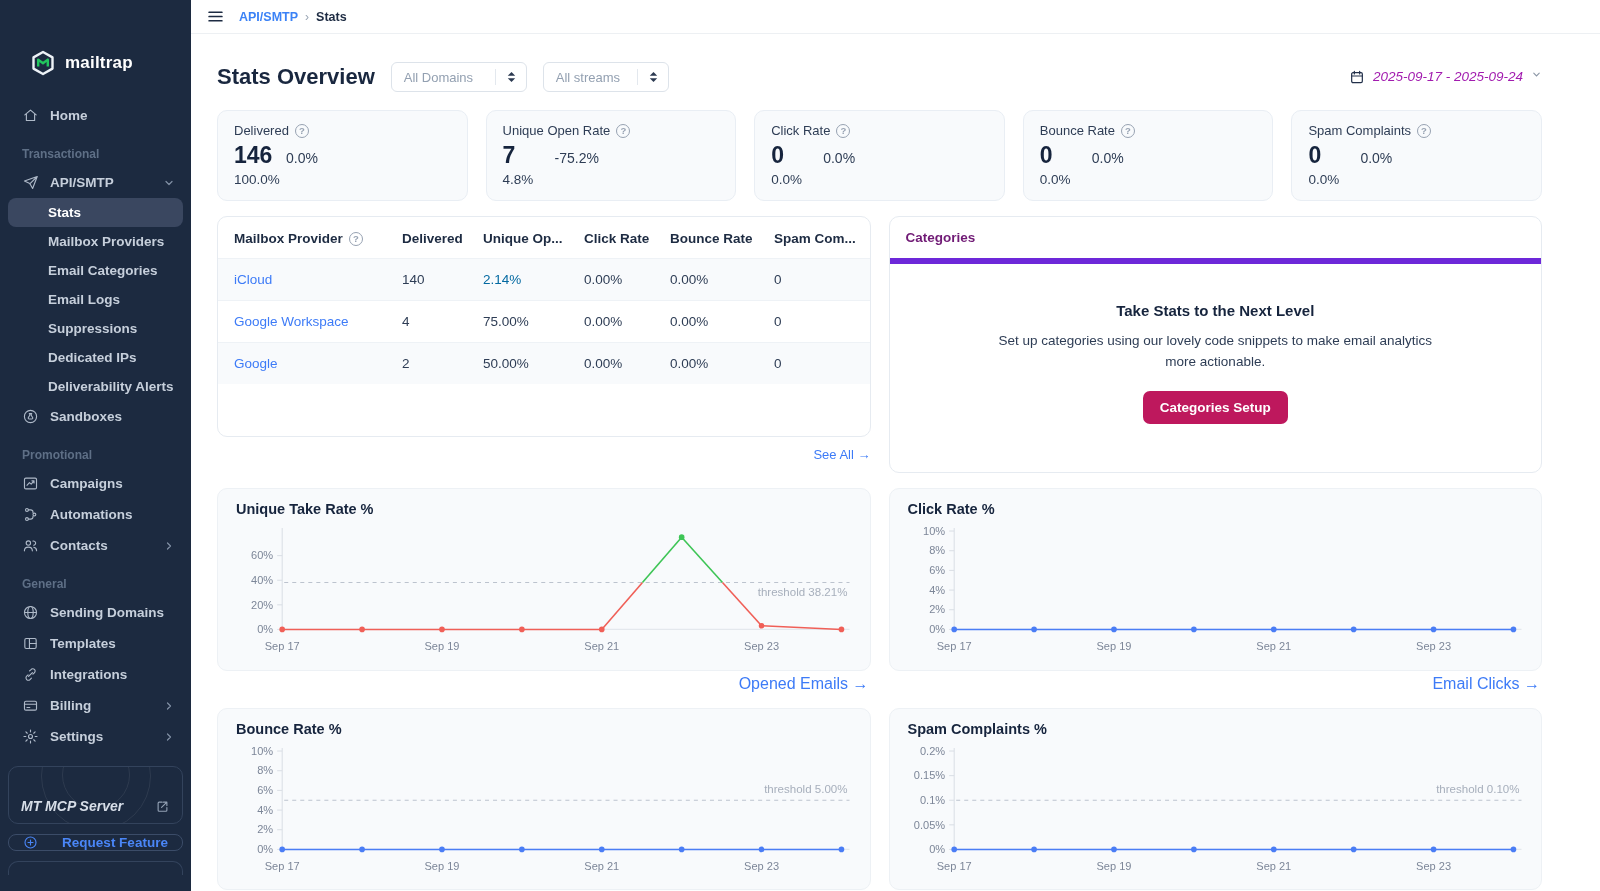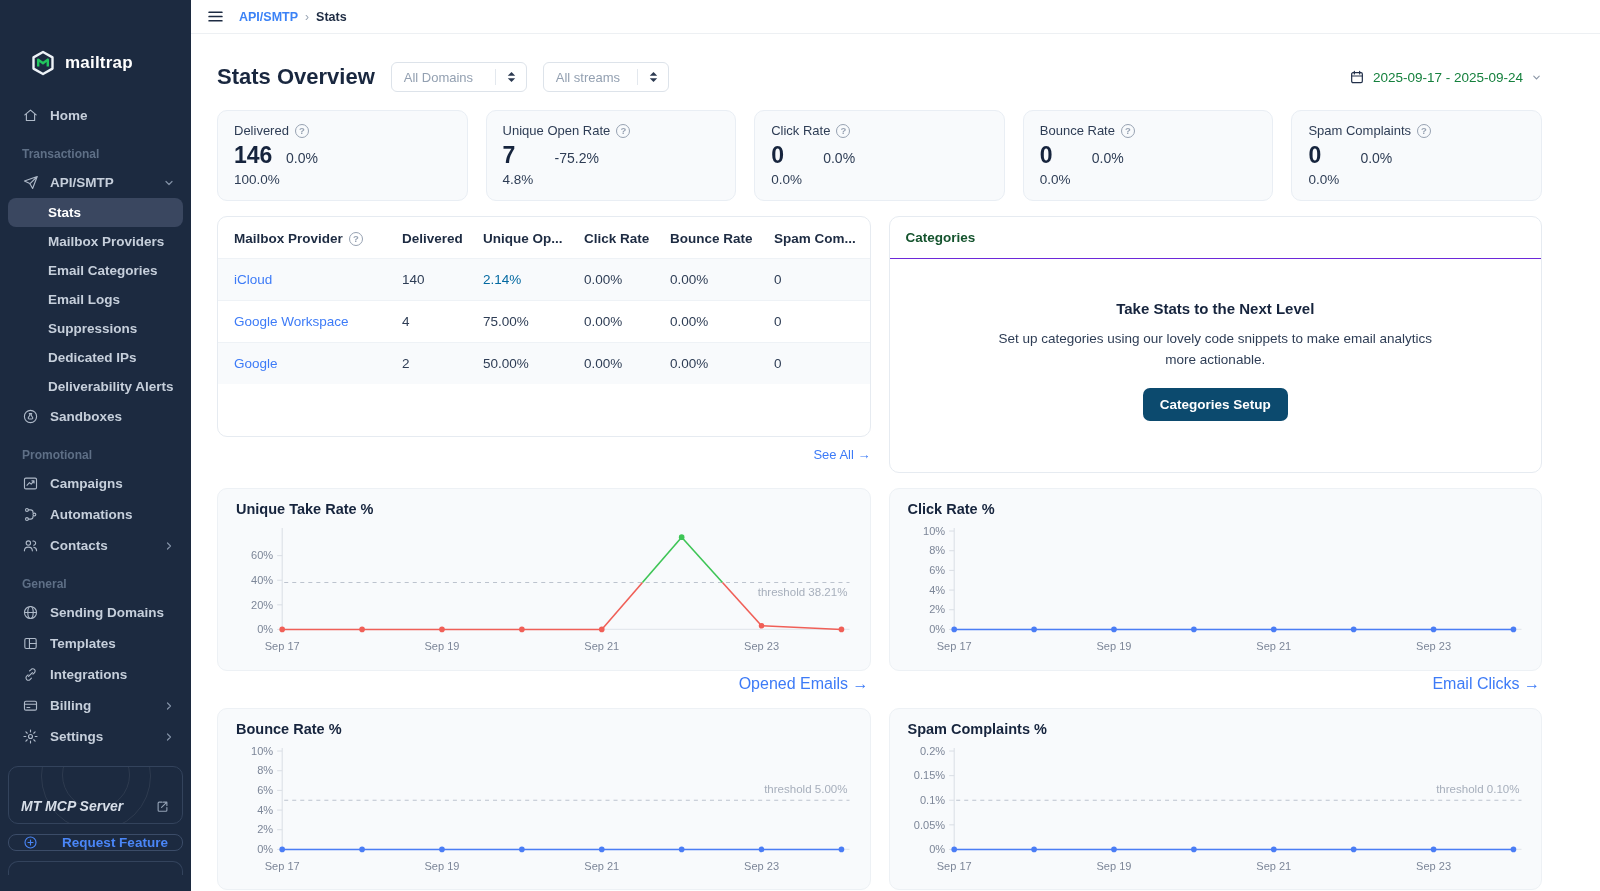--- a/index.html
+++ b/index.html
@@ -73,21 +73,21 @@
   .title-row h1 { margin:0; font-size:22px; font-weight:700; color:#19273F; }
   .select {
     display:inline-flex; align-items:center; height:30px; border:1px solid #DDE3EA;
     border-radius:6px; background:#fff; padding:0 8px 0 12px; gap:9px;
     font-size:13px; color:#93A0B1; cursor:pointer;
   }
   .select .val { flex:1; }
   .select .div { width:1px; height:16px; background:#E3E8EE; }
   .select.domains { width:136px; }
   .select.streams { width:126px; }
-  .date-range { margin-left:auto; display:flex; align-items:center; gap:8px; font-size:13.5px; color:#15803d; cursor:pointer; }
+  .date-range { margin-left:auto; display:flex; gap:8px; font-size:13.5px; color:#a21caf; cursor:pointer;font-style:italic; }
   .date-range .chev { color:#8B96A6; display:flex; }
 
   
   .stat-cards { display:grid; grid-template-columns:repeat(5,1fr); gap:18px; margin-bottom:15px; }
   .stat-card { background:#F8FAFC; border:1px solid #E9EEF4; border-radius:10px; padding:12px 16px 13px; }
   .stat-card .label-row { display:flex; align-items:center; gap:6px; font-size:13px; color:#2E3D55; }
   .qicon {
     width:14px; height:14px; border:1px solid #97A2B2; border-radius:50%;
     color:#97A2B2; font-size:9.5px; font-weight:700; display:inline-flex;
     align-items:center; justify-content:center; cursor:pointer; flex:0 0 14px;
@@ -105,25 +105,25 @@
   thead th:first-child { padding-left:16px; width:27%; }
   tbody td { padding:13px 8px; color:#2E3D55; border-top:1px solid #EEF2F6; }
   tbody td:first-child { padding-left:16px; }
   tbody tr:nth-child(odd) { background:#F8FAFC; }
   a.provider { color:#3D7BF7; text-decoration:none; cursor:pointer; }
   td.orange { color:#0369a1; }
   .th-flex { display:inline-flex; align-items:center; gap:6px; }
   .see-all { display:block; text-align:right; margin-top:10px; color:#3D7BF7; font-size:13px; font-weight:500; text-decoration:none; cursor:pointer; }
 
   .categories-card { background:#fff; border:1px solid #E6EBF1; border-radius:10px; height:257px; display:flex; flex-direction:column; }
-  .cat-header { padding:13px 16px; font-size:13.5px; font-weight:700; color:#14532d; border-bottom:1px solid #6d28d9; }
+  .cat-header { padding:13px 16px; font-size:13.5px; font-weight:700; color:#701a75; border-bottom:6px solid #6d28d9; }
   .cat-body { flex:1; display:flex; flex-direction:column; align-items:center; justify-content:center; text-align:center; padding:0 60px 10px; }
   .cat-body h3 { margin:0 0 12px; font-size:15px; font-weight:700; color:#16243D; }
   .cat-body p { margin:0 10px 18px; font-size:13.5px; line-height:1.55; color:#2E3D55; max-width:440px; }
-  .cat-btn { background:#0c4a6e; color:#fff; border:none; border-radius:7px; padding:9px 17px; font-family:inherit; font-size:13.5px; font-weight:700; cursor:pointer; }
+  .cat-btn { background:#be185d; color:#fff; border:none; border-radius:7px; padding:9px 17px; font-family:inherit; font-size:13.5px; font-weight:700; cursor:pointer; }
 
   
   .charts-grid { display:grid; grid-template-columns:1fr 1fr; column-gap:18px; row-gap:8px; }
   .chart-card { background:#F8FAFC; border:1px solid #EDF1F5; border-radius:10px; padding:12px 18px 8px; }
   .chart-title { font-size:14.5px; font-weight:700; color:#16243D; margin-bottom:6px; }
   .chart-card svg { width:100%; height:auto; }
   .chart-link { display:block; text-align:right; margin:4px 2px 8px 0; color:#3D7BF7; font-size:16px; text-decoration:none; cursor:pointer; height:17px; }
 </style>
 </head>
 <body>

